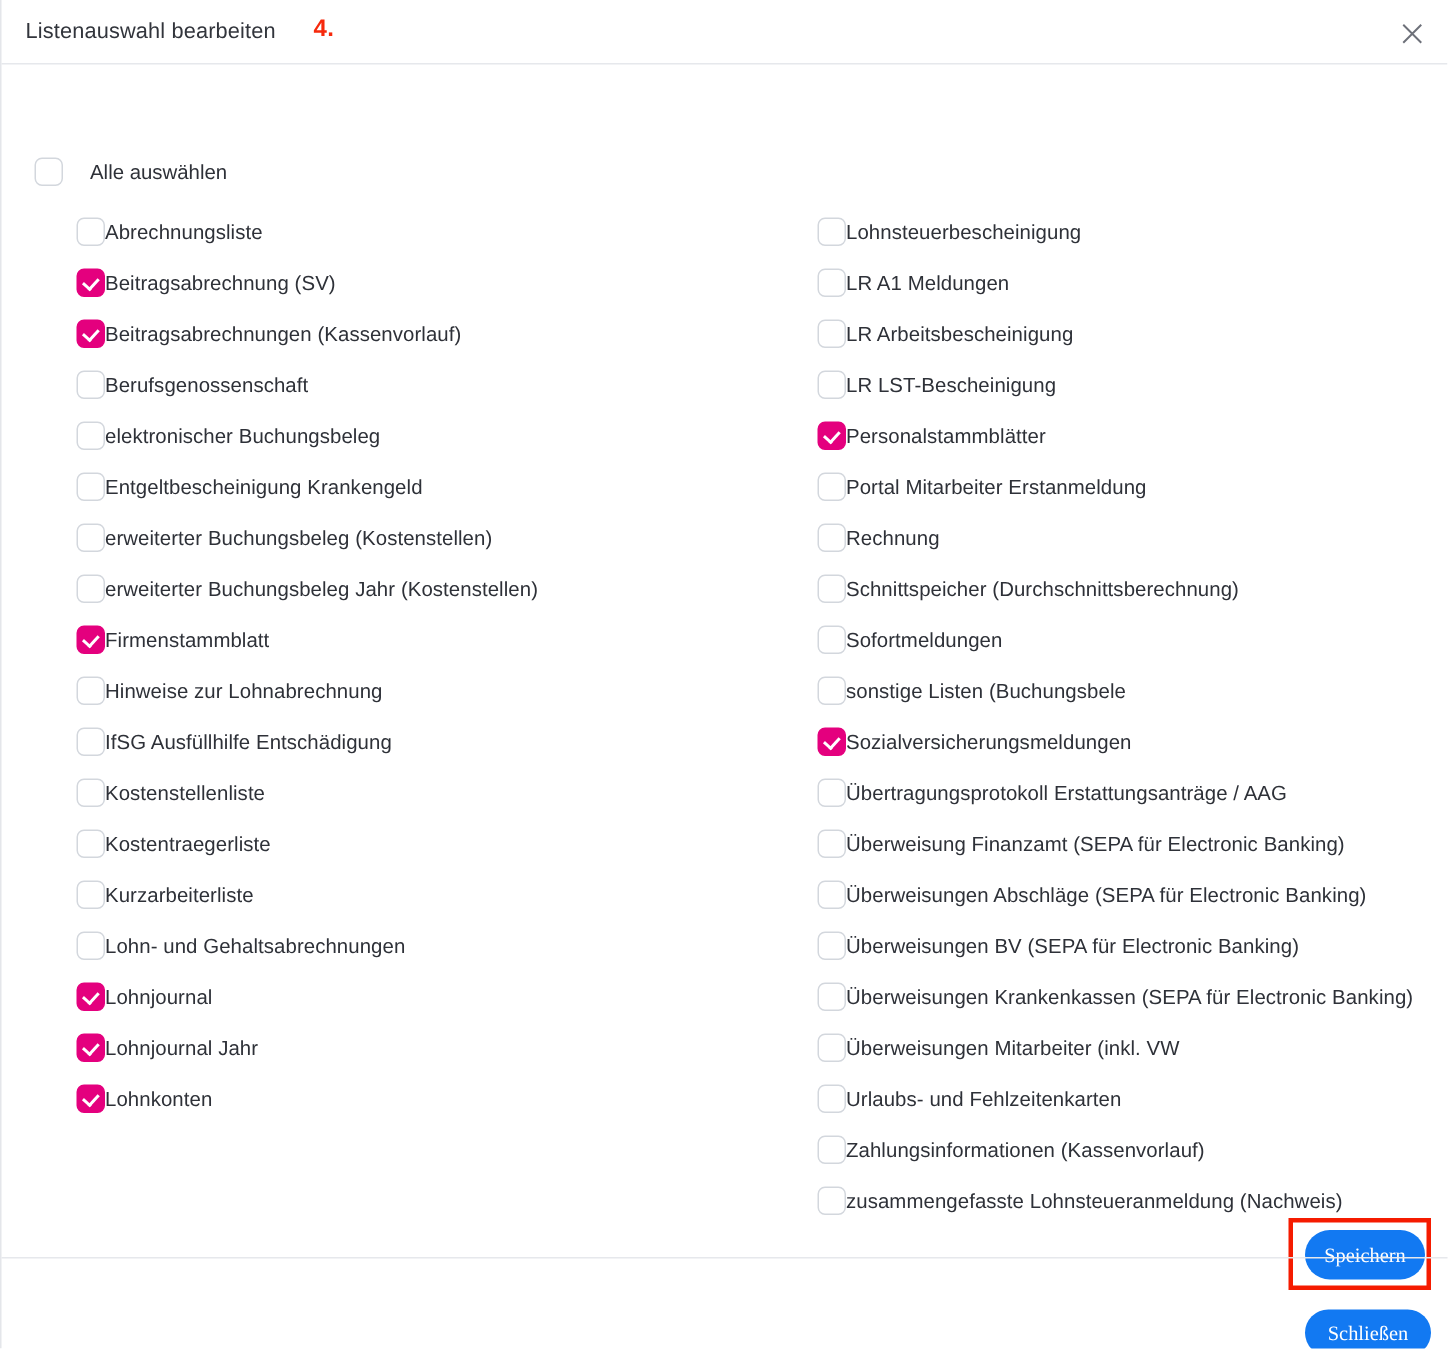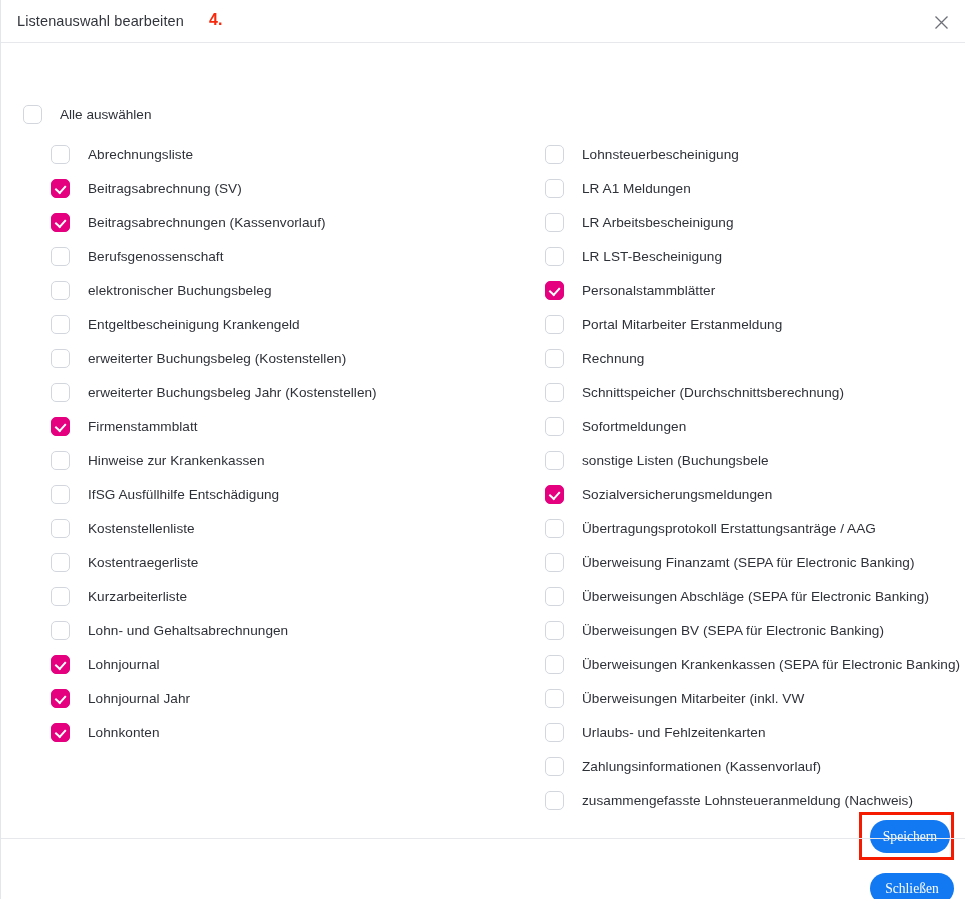--- a/index.html
+++ b/index.html
@@ -99,21 +99,20 @@
   .col-left  { left: 50px;  width: 450px; }
   .col-right { left: 544px; width: 440px; }
 
   .cb-row {
     position: relative;
     height: 34px;
     display: flex;
     align-items: center;
   }
   .cb-row .cb-label {
-    margin-left: 18px;
     font-size: 13.6px;
     color: #2e3138;
     white-space: nowrap;
     letter-spacing: 0.05px;
   }
 
   
   .cb {
     width: 19px;
     height: 19px;
@@ -243,21 +242,21 @@
           <div class="cb-row">
             <span class="cb"></span>
             <span class="cb-label">erweiterter Buchungsbeleg Jahr (Kostenstellen)</span>
           </div>
           <div class="cb-row">
             <span class="cb checked"></span>
             <span class="cb-label">Firmenstammblatt</span>
           </div>
           <div class="cb-row">
             <span class="cb"></span>
-            <span class="cb-label">Hinweise zur Krankenkassen</span>
+            <span class="cb-label">Hinweise zur Lohnabrechnung</span>
           </div>
           <div class="cb-row">
             <span class="cb"></span>
             <span class="cb-label">IfSG Ausfüllhilfe Entschädigung</span>
           </div>
           <div class="cb-row">
             <span class="cb"></span>
             <span class="cb-label">Kostenstellenliste</span>
           </div>
           <div class="cb-row">

